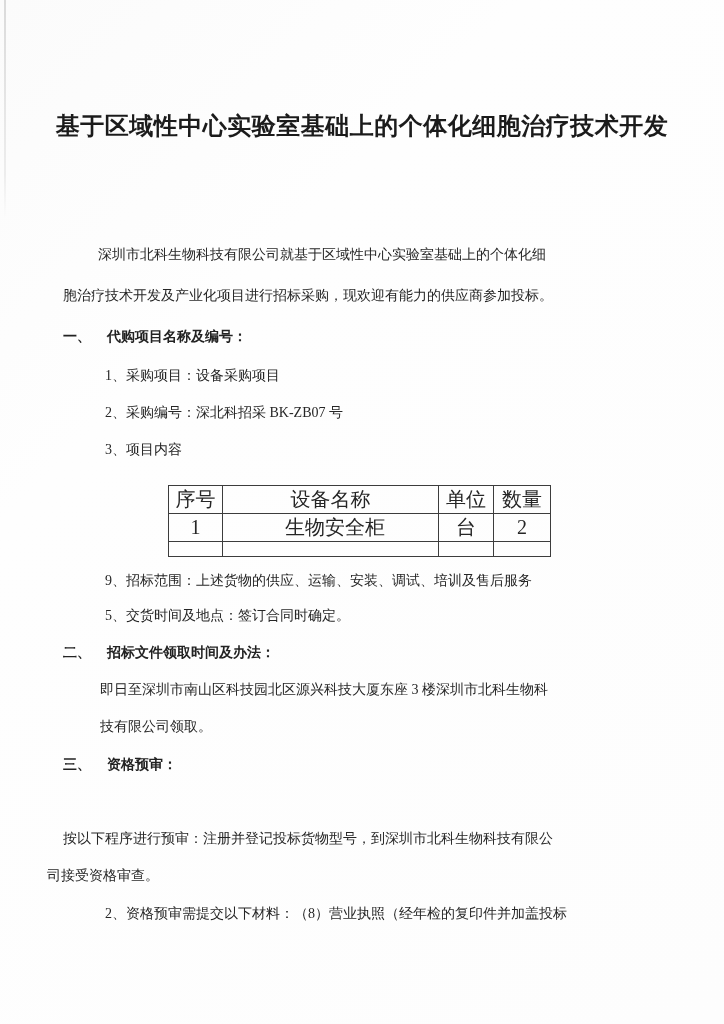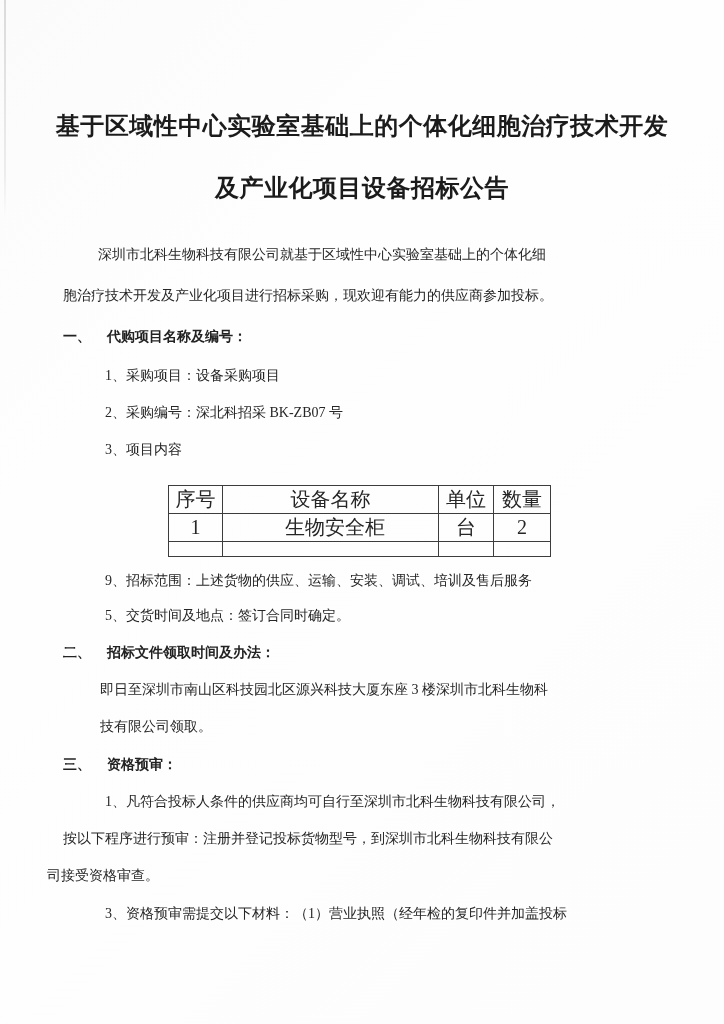--- a/index.html
+++ b/index.html
@@ -76,21 +76,20 @@
   .col-qty  { width: 57px; }
 </style>
 </head>
 <body>
 
 <div class="page">
 
   <div class="scan-line"></div>
 
   <div class="title-line" style="top:110px;">基于区域性中心实验室基础上的个体化细胞治疗技术开发</div>
-  <div class="title-line" style="top:172px;">及产业化项目设备招标公告</div>
 
   <div class="line" style="left:98px; top:247px;">深圳市北科生物科技有限公司就基于区域性中心实验室基础上的个体化细</div>
   <div class="line" style="left:63px; top:288px;">胞治疗技术开发及产业化项目进行招标采购，现欢迎有能力的供应商参加投标。</div>
 
   <div class="line section-heading" style="left:63px; top:329px;">
     <span class="sec-num">一、</span>
     <span>代购项目名称及编号：</span>
   </div>
 
   <div class="line" style="left:105px; top:368px;">1、采购项目：设备采购项目</div>
@@ -135,18 +134,17 @@
   </div>
 
   <div class="line" style="left:100px; top:682px;">即日至深圳市南山区科技园北区源兴科技大厦东座 3 楼深圳市北科生物科</div>
   <div class="line" style="left:100px; top:719px;">技有限公司领取。</div>
 
   <div class="line section-heading" style="left:63px; top:757px;">
     <span class="sec-num">三、</span>
     <span>资格预审：</span>
   </div>
 
-  <div class="line" style="left:105px; top:794px;">1、凡符合投标人条件的供应商均可自行至深圳市北科生物科技有限公司，</div>
   <div class="line" style="left:63px; top:831px;">按以下程序进行预审：注册并登记投标货物型号，到深圳市北科生物科技有限公</div>
   <div class="line" style="left:47px; top:868px;">司接受资格审查。</div>
-  <div class="line" style="left:105px; top:906px;">3、资格预审需提交以下材料：（1）营业执照（经年检的复印件并加盖投标</div>
+  <div class="line" style="left:105px; top:906px;">2、资格预审需提交以下材料：（8）营业执照（经年检的复印件并加盖投标</div>
 
 </div>
 
 </body></html>

